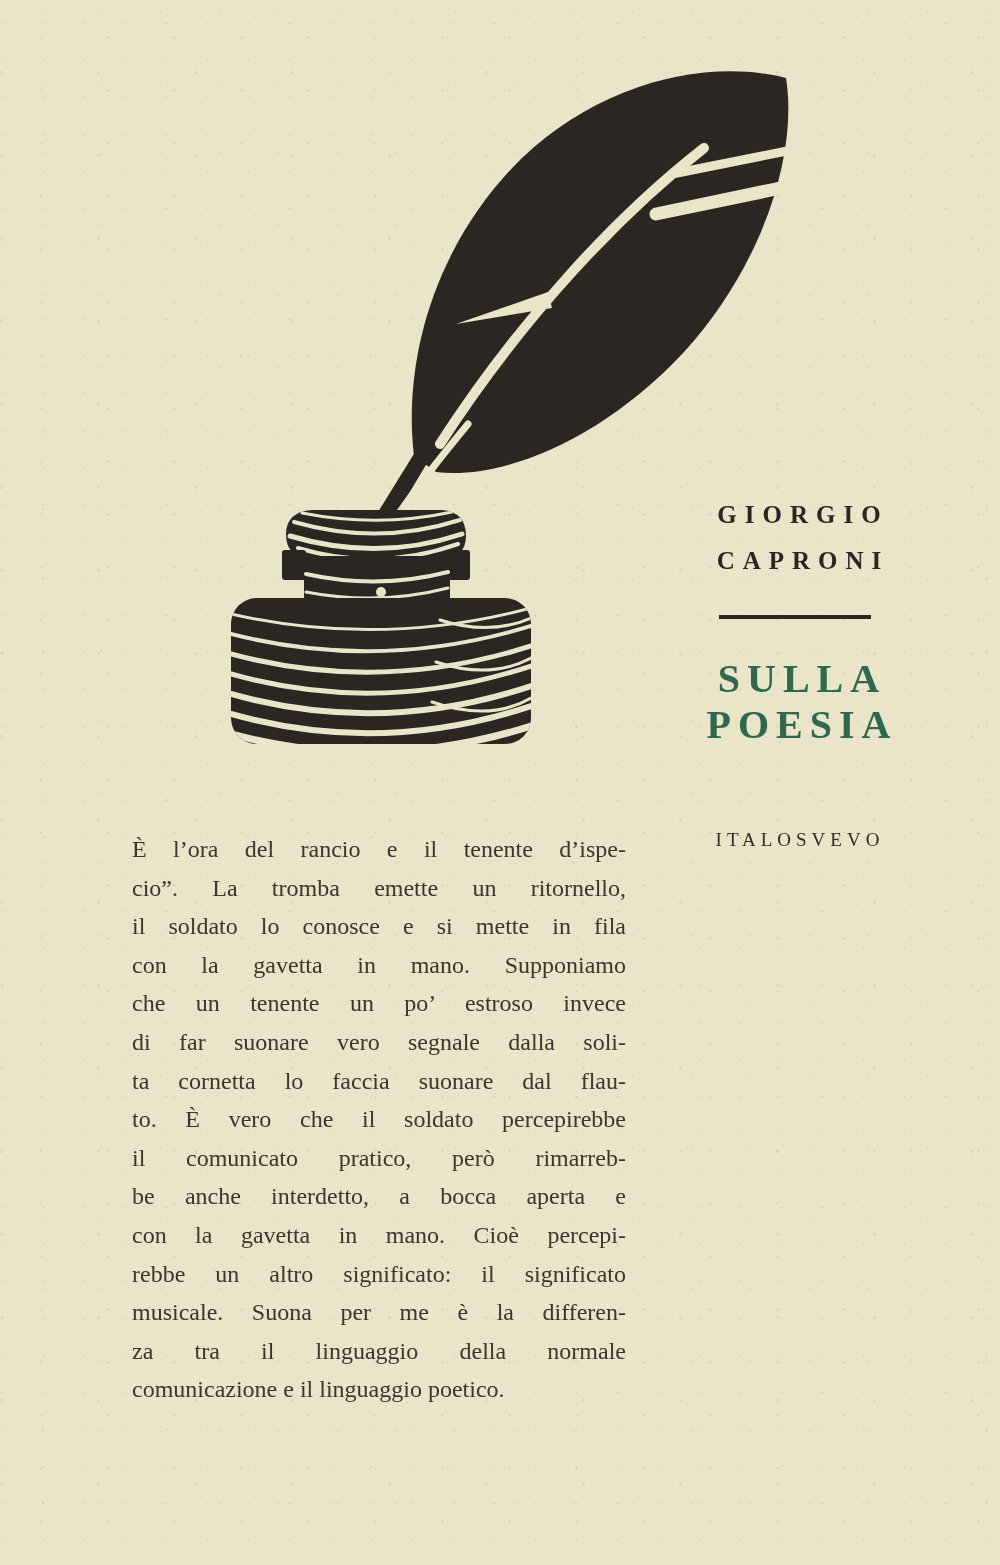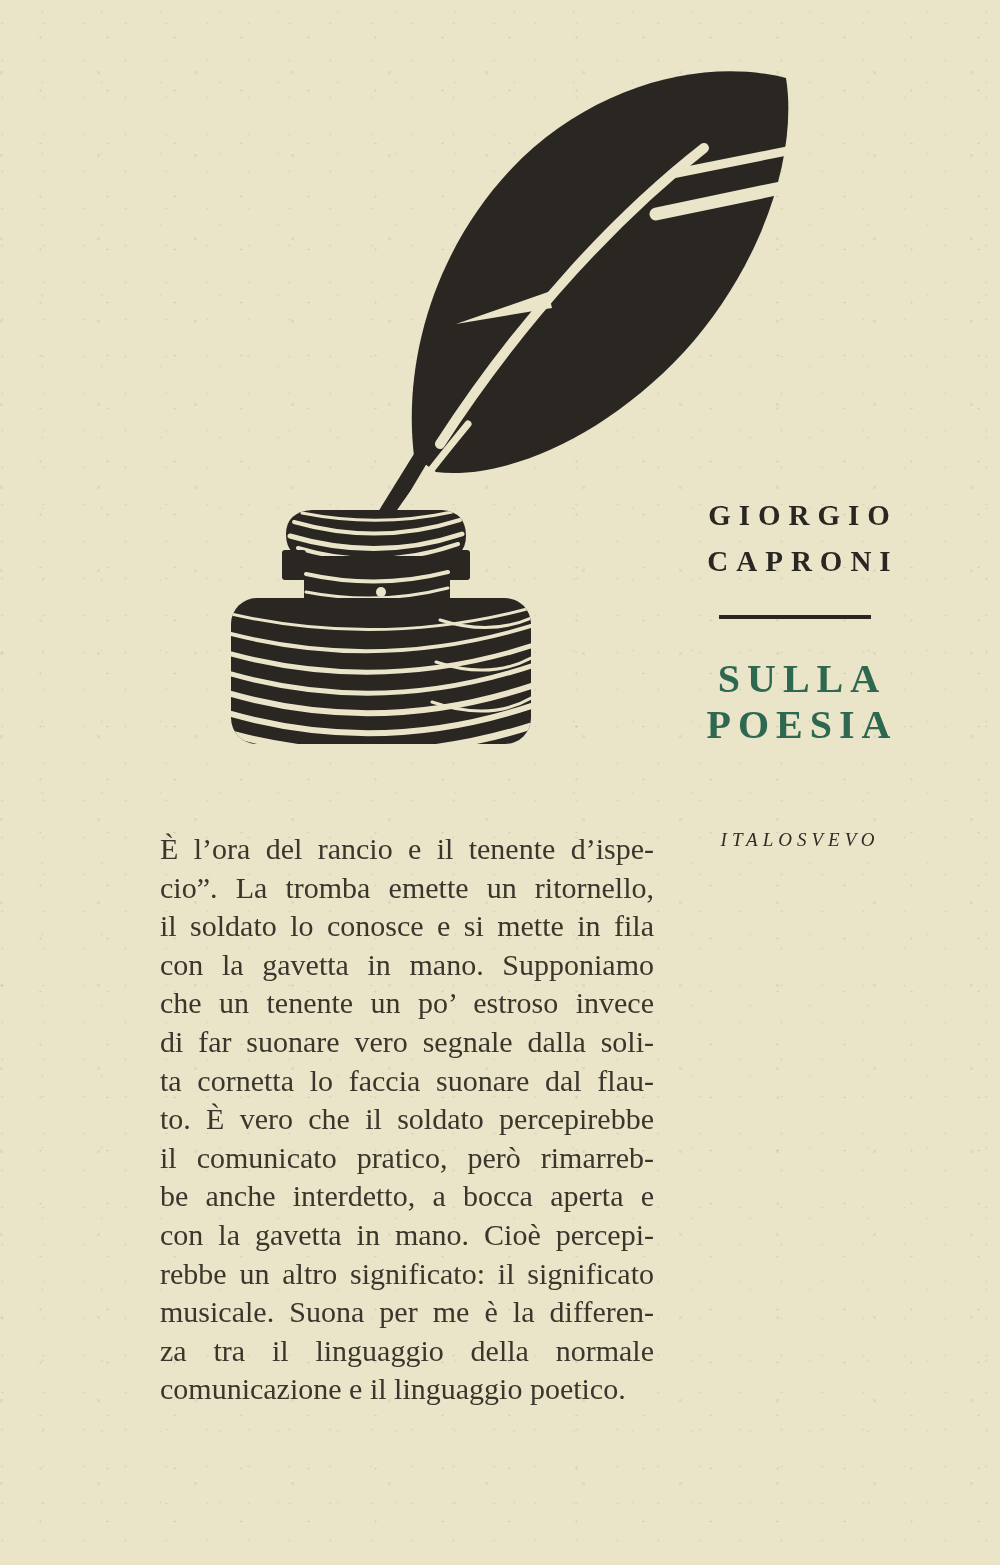--- a/index.html
+++ b/index.html
@@ -14,46 +14,44 @@
       radial-gradient(rgba(104,110,84,.09) 1.6px, rgba(0,0,0,0) 1.8px),
       radial-gradient(rgba(96,96,128,.07) 1.1px, rgba(0,0,0,0) 1.3px);
     background-size:67px 53px, 41px 37px, 97px 83px, 59px 71px;
     background-position:7px 11px, 23px 5px, 50px 31px, 13px 47px;
     font-family:"Liberation Serif", serif;
   }
   .illustration{position:absolute;left:0;top:0;width:1000px;height:1565px;}
   .right-col{position:absolute;left:645px;width:300px;text-align:center;}
   .author{
     top:492px;
-    font-weight:bold;font-size:29px;line-height:46px;
+    font-weight:bold;font-size:25px;line-height:46px;
     letter-spacing:8px;padding-left:8px;
     color:#2a2722;
   }
   .rule{
     position:absolute;top:615px;left:719px;width:152px;height:4px;
     background:#2a2722;
   }
   .title{
     top:656px;
     font-weight:bold;font-size:40px;line-height:46px;
     letter-spacing:7px;padding-left:7px;
     color:#2e6850;
   }
   .publisher{
     top:829px;
     font-size:19px;line-height:22px;
     letter-spacing:5px;padding-left:5px;
     color:#2f2c25;
-    font-style:italic;
   }
   .bodytext{
     position:absolute;left:132px;top:830px;width:494px;
-    font-size:30px;line-height:38.6px;
+    font-size:24px;line-height:38.6px;
     color:#3a362c;
-    margin-left:28px;
   }
   .jline{text-align:justify;text-align-last:justify;white-space:nowrap;}
   .jline.last{text-align-last:left;}
 </style>
 </head>
 <body>
 
 <div class="cover">
 
   <svg class="illustration" viewBox="0 0 1000 1565" xmlns="http://www.w3.org/2000/svg">

